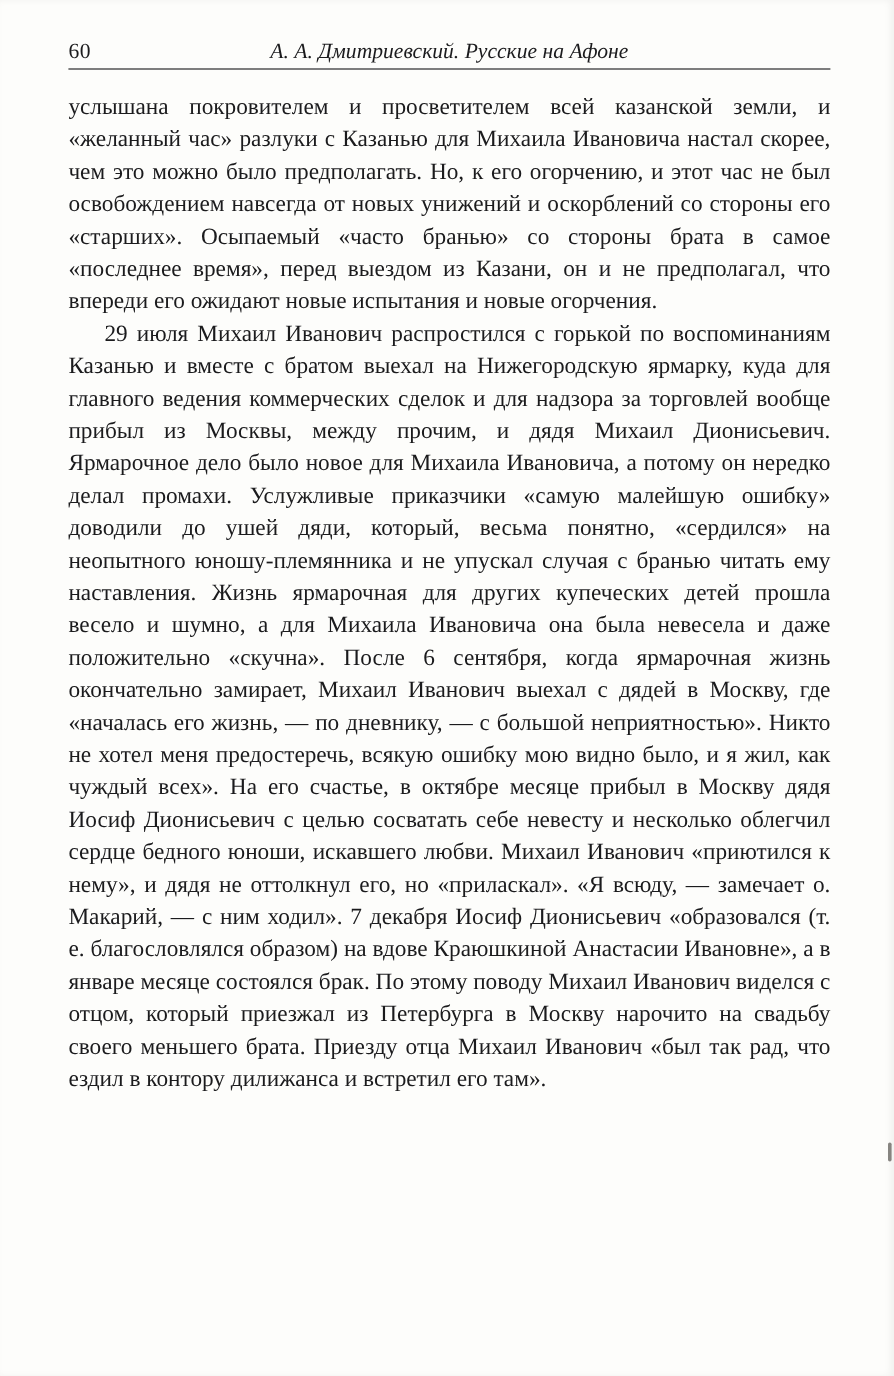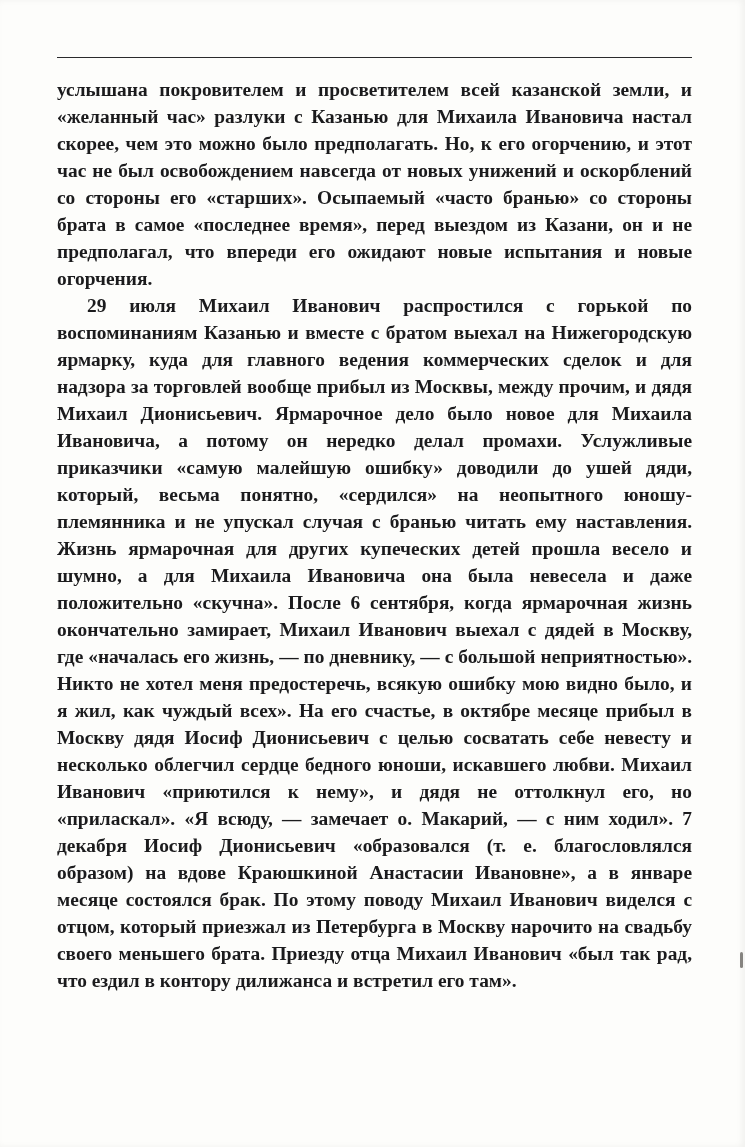--- a/index.html
+++ b/index.html
@@ -51,21 +51,20 @@
   }
   .page-body {
     position: absolute;
     top: 76px;
     left: 57px;
     right: 53px;
     font-size: 19.4px;
     line-height: 27px;
     text-align: justify;
     text-justify: inter-word;
-    font-weight: bold;
   }
   .page-body p {
     margin: 0;
     text-indent: 30px;
   }
   .page-body p.no-indent {
     text-indent: 0;
   }
   .scan-artifact {
     position: absolute;
@@ -76,20 +75,24 @@
     background: #55534f;
     border-radius: 2px;
     opacity: 0.7;
   }
 </style>
 </head>
 <body>
 
 <div class="scan-page">
 
+  <header class="page-header">
+    <span class="page-number">60</span>
+    <span class="running-title">А. А. Дмитриевский. Русские на Афоне</span>
+  </header>
 
   <div class="header-rule"></div>
 
   <main class="page-body">
     <p class="no-indent">услышана покровителем и просветителем всей казанской земли, и «желанный час» разлуки с Казанью для Михаила Ивановича настал скорее, чем это можно было предполагать. Но, к его огорчению, и этот час не был освобождением навсегда от новых унижений и оскорблений со стороны его «старших». Осыпаемый «часто бранью» со стороны брата в самое «последнее время», перед выездом из Казани, он и не предполагал, что впереди его ожидают новые испытания и новые огорчения.</p>
     <p>29 июля Михаил Иванович распростился с горькой по воспоминаниям Казанью и вместе с братом выехал на Нижегородскую ярмарку, куда для главного ведения коммерческих сделок и для надзора за торговлей вообще прибыл из Москвы, между прочим, и дядя Михаил Дионисьевич. Ярмарочное дело было новое для Михаила Ивановича, а потому он нередко делал промахи. Услужливые приказчики «самую малейшую ошибку» доводили до ушей дяди, который, весьма понятно, «сердился» на неопытного юношу-племянника и не упускал случая с бранью читать ему наставления. Жизнь ярмарочная для других купеческих детей прошла весело и шумно, а для Михаила Ивановича она была невесела и даже положительно «скучна». После 6 сентября, когда ярмарочная жизнь окончательно замирает, Михаил Иванович выехал с дядей в Москву, где «началась его жизнь, — по дневнику, — с большой неприятностью». Никто не хотел меня предостеречь, всякую ошибку мою видно было, и я жил, как чуждый всех». На его счастье, в октябре месяце прибыл в Москву дядя Иосиф Дионисьевич с целью сосватать себе невесту и несколько облегчил сердце бедного юноши, искавшего любви. Михаил Иванович «приютился к нему», и дядя не оттолкнул его, но «приласкал». «Я всюду, — замечает о. Макарий, — с ним ходил». 7 декабря Иосиф Дионисьевич «образовался (т. е. благословлялся образом) на вдове Краюшкиной Анастасии Ивановне», а в январе месяце состоялся брак. По этому поводу Михаил Иванович виделся с отцом, который приезжал из Петербурга в Москву нарочито на свадьбу своего меньшего брата. Приезду отца Михаил Иванович «был так рад, что ездил в контору дилижанса и встретил его там».</p>
   </main>
 
   <div class="scan-artifact"></div>
 

